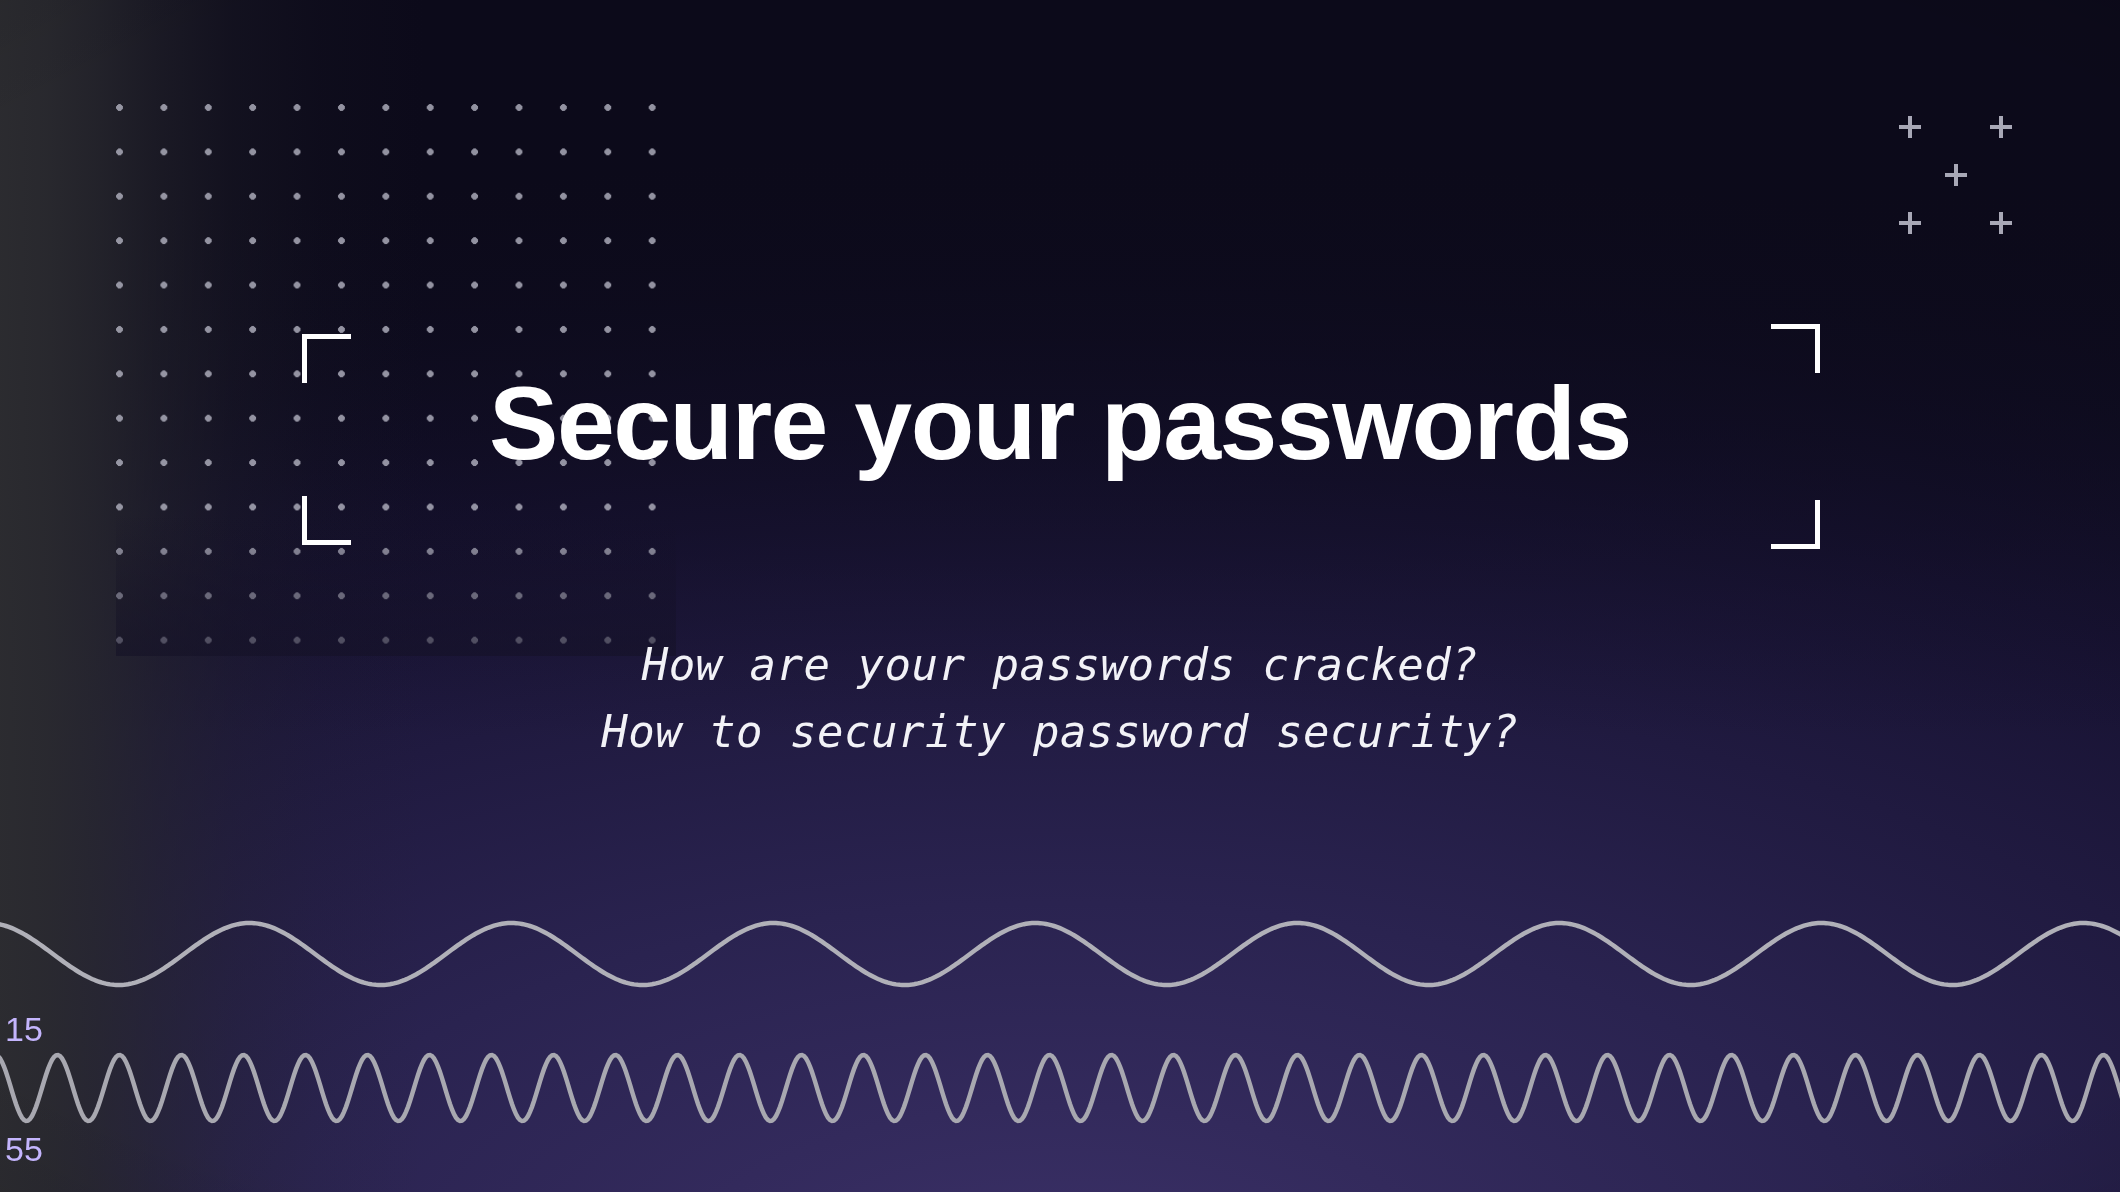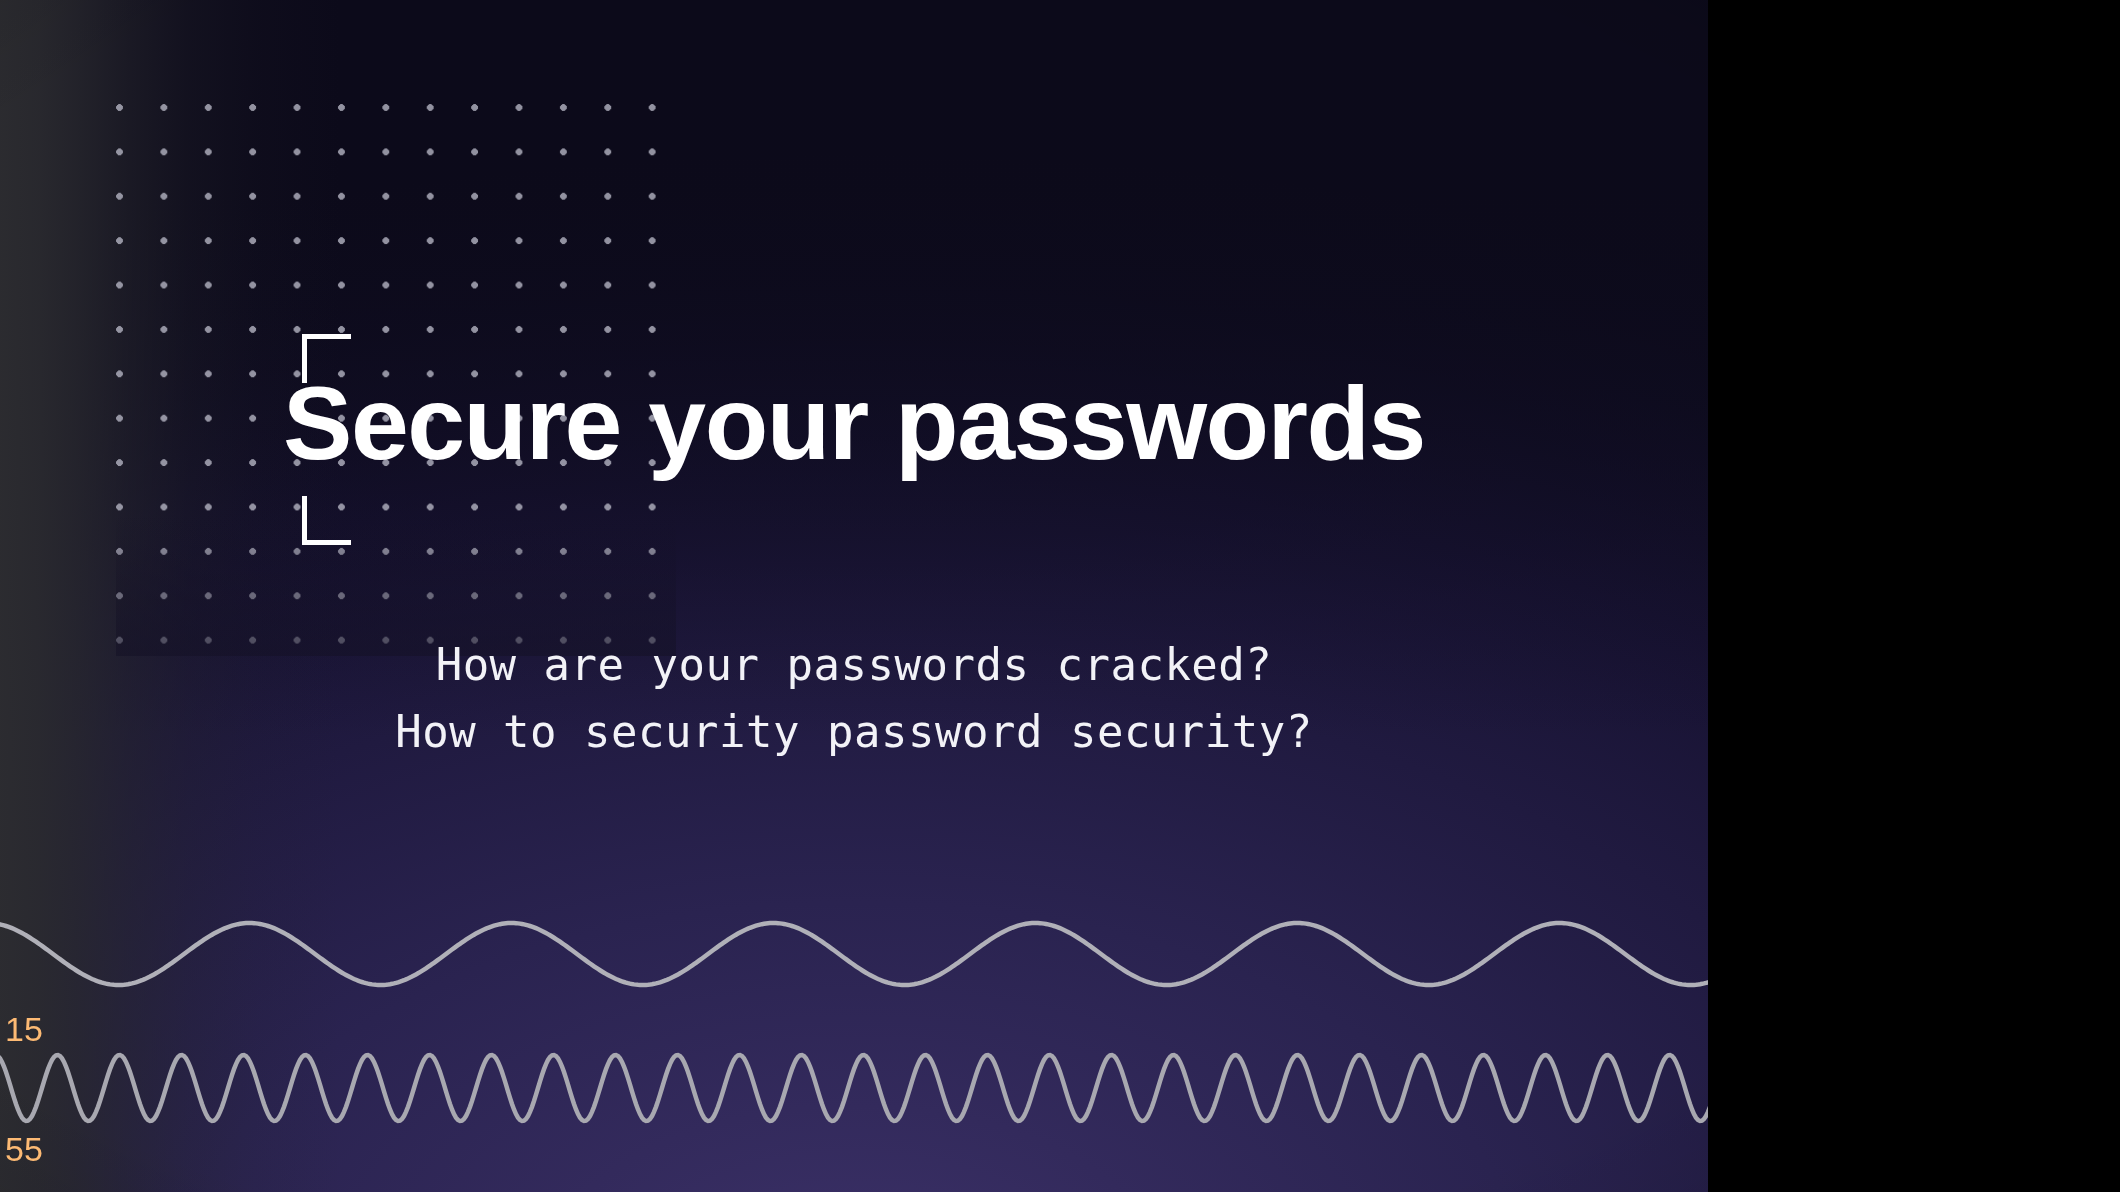--- a/index.html
+++ b/index.html
@@ -2,21 +2,21 @@
 <html><head>
 <meta charset="utf-8">
 <style>
   html, body {
     margin: 0;
     padding: 0;
     background: #000;
   }
   #slide {
     position: relative;
-    width: 1708px;
+    width: 2120px;
     height: 1192px;
     overflow: hidden;
     font-family: "Liberation Sans", sans-serif;
     background: #16132a;
   }
 
   
   .bg-base {
     position: absolute;
     inset: 0;
@@ -106,34 +106,35 @@
     line-height: 1.06;
     letter-spacing: -1.5px;
     white-space: nowrap;
   }
   .subtitle-block {
     position: absolute;
     left: 0;
     right: 0;
     top: 632px;
     text-align: center;
+    font-style: italic;
   }
   .subtitle-line {
     color: #f2f2f7;
     font-family: "DejaVu Sans Mono", "Liberation Mono", monospace;
     font-size: 44px;
     line-height: 1.52;
     letter-spacing: 0.5px;
     white-space: nowrap;
   }
 
   
   .wave-label {
     position: absolute;
-    color: #fdba74;
+    color: #c4b5fd;
     font-family: "Liberation Sans", sans-serif;
     font-size: 34px;
     line-height: 1;
   }
   #label-15 { left: 5px;  top: 1012px; }
   #label-55 { left: 5px;  top: 1112px; margin-top: 20px; }
 
   
   .waves {
     position: absolute;

